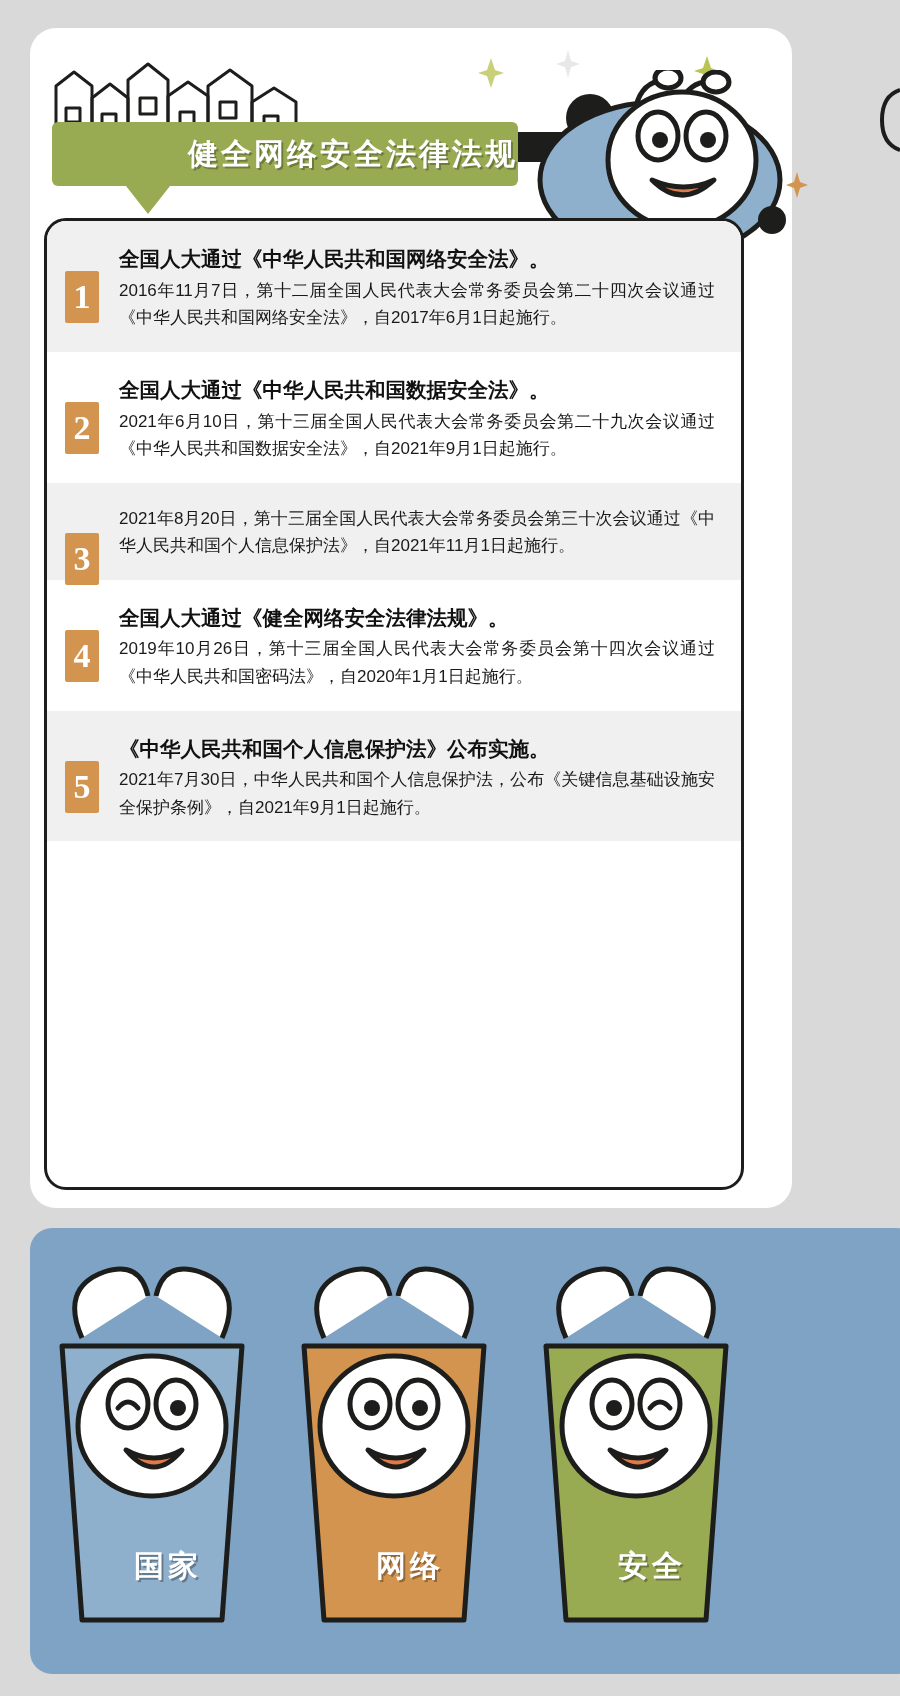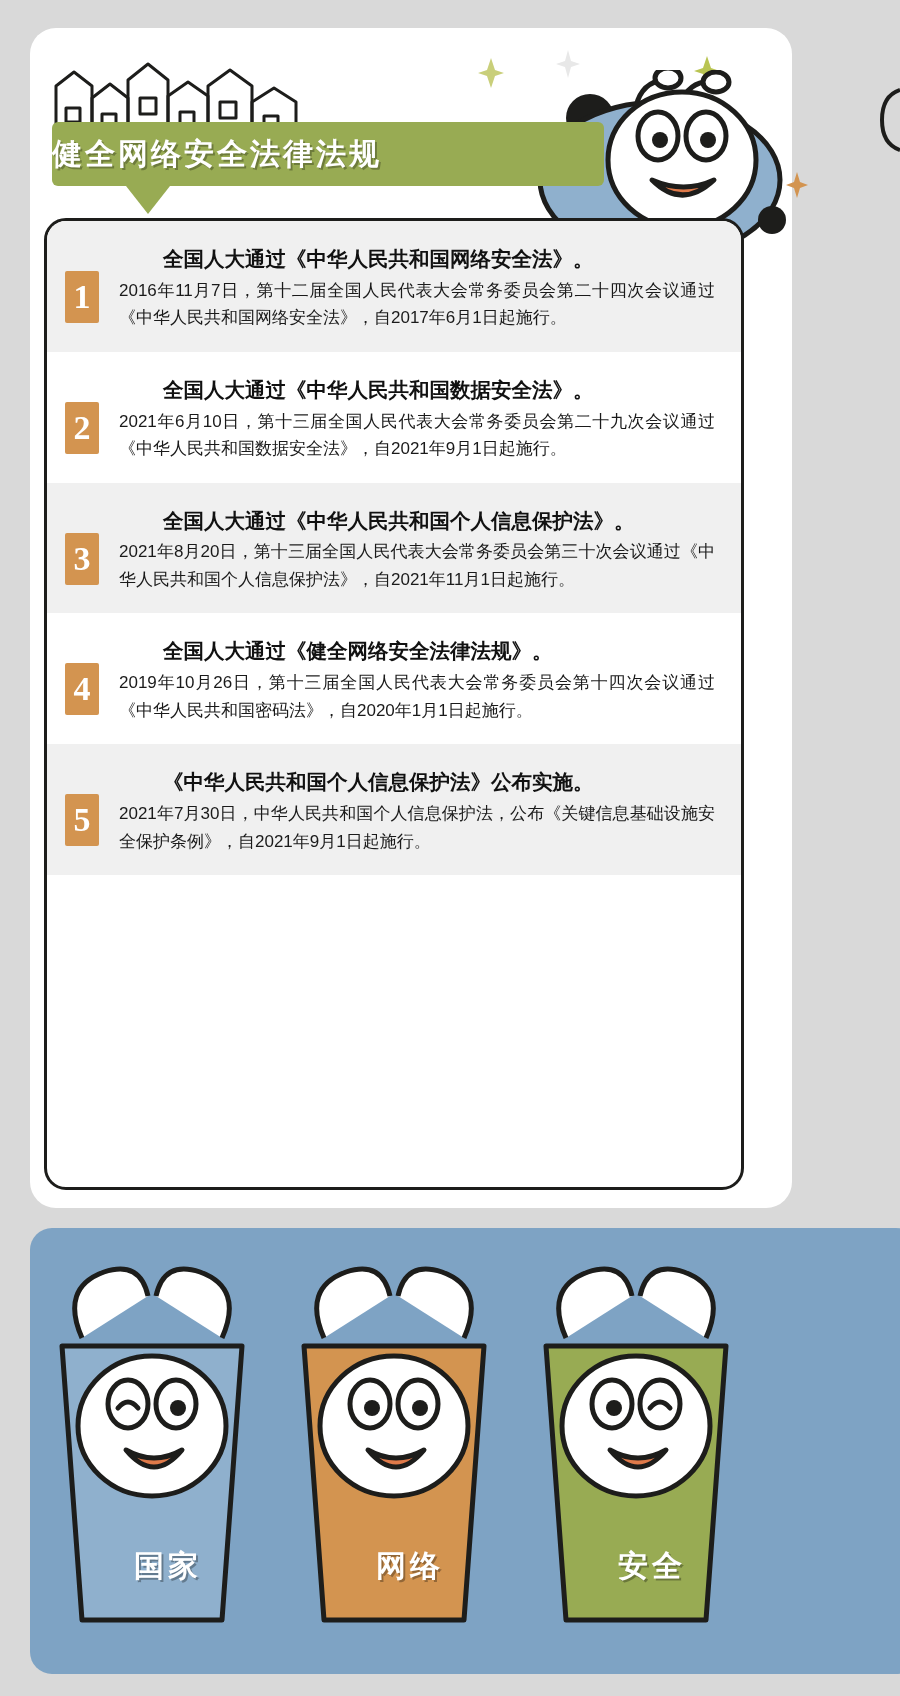--- a/index.html
+++ b/index.html
@@ -46,27 +46,27 @@
     top: 70px;
     width: 360px;
     height: 175px;
   }
 
   
   .ribbon {
     position: absolute;
     left: 52px;
     top: 122px;
-    width: 552px;
+    width: 466px;
     height: 64px;
     background: #98ab53;
     border-radius: 6px;
     display: flex;
     align-items: center;
-    justify-content: flex-start;
+    justify-content: flex-end;
     z-index: 6;
   }
   .ribbon .title {
     color: #ffffff;
     font-size: 30px;
     font-weight: bold;
     letter-spacing: 3px;
     text-shadow: 2px 2px 0 rgba(0,0,0,0.28);
   }
   .ribbon-tail {
@@ -113,21 +113,20 @@
     align-items: center;
     justify-content: center;
     border-radius: 2px;
   }
   .row h3 {
     font-size: 20.5px;
     font-weight: bold;
     color: #111111;
     line-height: 1.55;
     margin-bottom: 2px;
-    margin-left: 44px;
   }
   .row p {
     font-size: 17px;
     color: #1a1a1a;
     line-height: 1.62;
     text-align: justify;
   }
 
   
   .bottom {
@@ -233,21 +232,20 @@
     </div>
 
     <div class="row">
       <div class="num">2</div>
       <h3>全国人大通过《中华人民共和国数据安全法》。</h3>
       <p>2021年6月10日，第十三届全国人民代表大会常务委员会第二十九次会议通过《中华人民共和国数据安全法》，自2021年9月1日起施行。</p>
     </div>
 
     <div class="row alt">
       <div class="num">3</div>
-      <h3>全国人大通过《中华人民共和国个人信息保护法》。</h3>
       <p>2021年8月20日，第十三届全国人民代表大会常务委员会第三十次会议通过《中华人民共和国个人信息保护法》，自2021年11月1日起施行。</p>
     </div>
 
     <div class="row">
       <div class="num">4</div>
       <h3>全国人大通过《健全网络安全法律法规》。</h3>
       <p>2019年10月26日，第十三届全国人民代表大会常务委员会第十四次会议通过《中华人民共和国密码法》，自2020年1月1日起施行。</p>
     </div>
 
     <div class="row alt">

